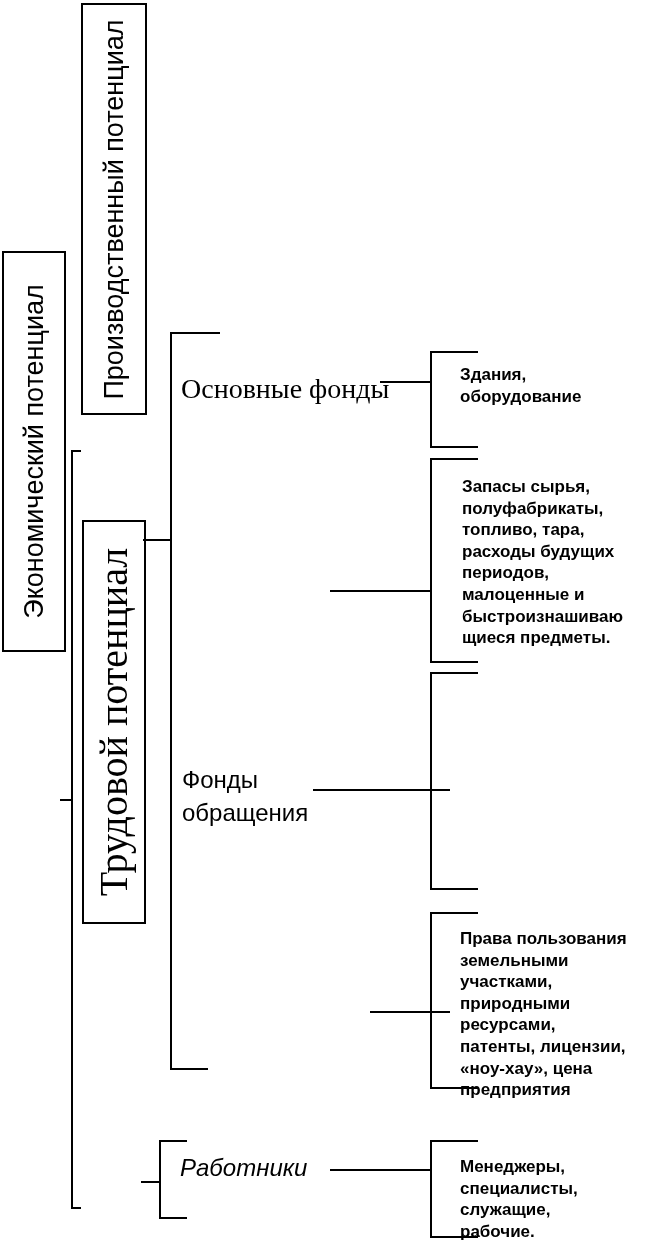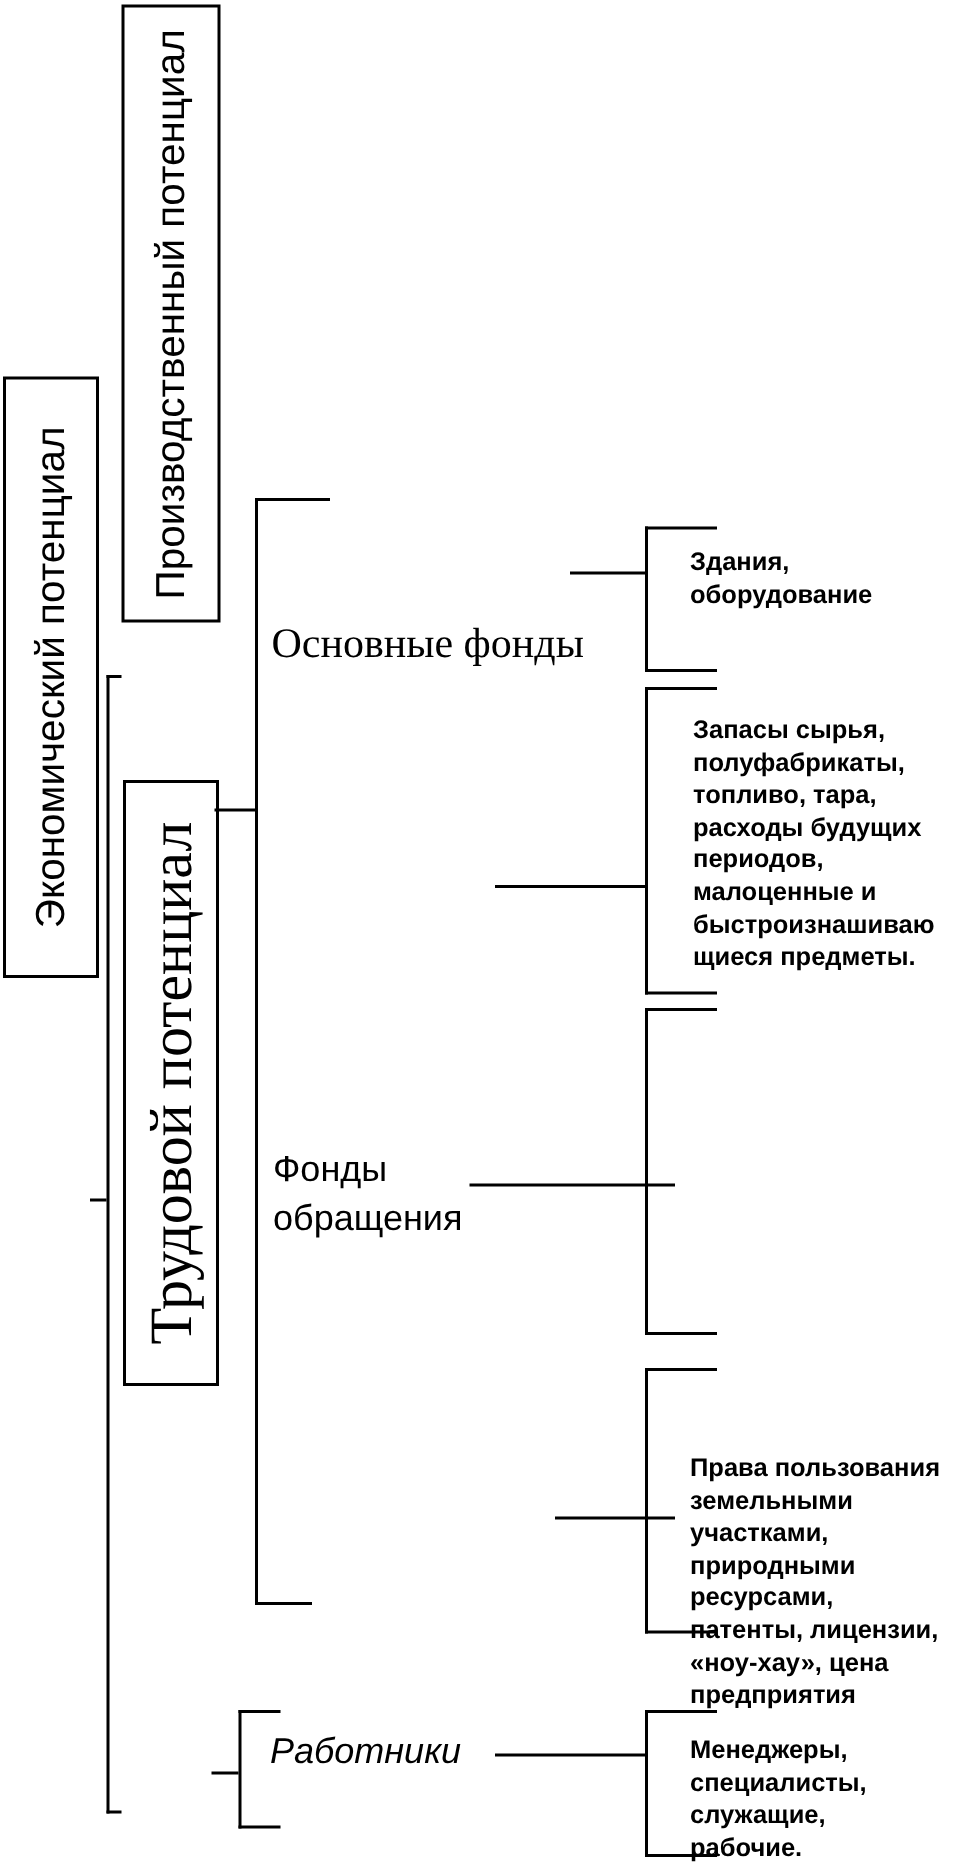--- a/index.html
+++ b/index.html
@@ -76,36 +76,36 @@
   <div class="v" style="left:430px;top:1140px;height:98px;"></div>
   <div class="h" style="left:430px;top:1140px;width:48px;"></div>
   <div class="h" style="left:430px;top:1236px;width:48px;"></div>
 
   <div class="h" style="left:380px;top:381px;width:50px;"></div>
   <div class="h" style="left:330px;top:590px;width:100px;"></div>
   <div class="h" style="left:313px;top:789px;width:137px;"></div>
   <div class="h" style="left:370px;top:1011px;width:80px;"></div>
   <div class="h" style="left:330px;top:1169px;width:100px;"></div>
 
-  <div class="lbl serif" style="left:181px;top:370px;font-size:28px;margin-top:41px;">Основные фонды</div>
+  <div class="lbl serif" style="left:181px;top:370px;font-size:28px;">Основные фонды</div>
   <div class="lbl sans" style="left:182px;top:763px;font-size:24px;line-height:33px;">Фонды
 обращения</div>
   <div class="lbl sans" style="left:180px;top:1152px;font-size:24px;font-style:italic;">Работники</div>
 
   <div class="det sans" style="left:460px;top:364px;">Здания,
 оборудование</div>
   <div class="det sans" style="left:462px;top:476px;">Запасы сырья,
 полуфабрикаты,
 топливо, тара,
 расходы будущих
 периодов,
 малоценные и
 быстроизнашиваю
 щиеся предметы.</div>
-  <div class="det sans" style="left:460px;top:928px;margin-top:40px;">Права пользования
+  <div class="det sans" style="left:460px;top:928px;">Права пользования
 земельными
 участками,
 природными
 ресурсами,
 патенты, лицензии,
 «ноу-хау», цена
 предприятия</div>
   <div class="det sans" style="left:460px;top:1156px;">Менеджеры,
 специалисты,
 служащие,

